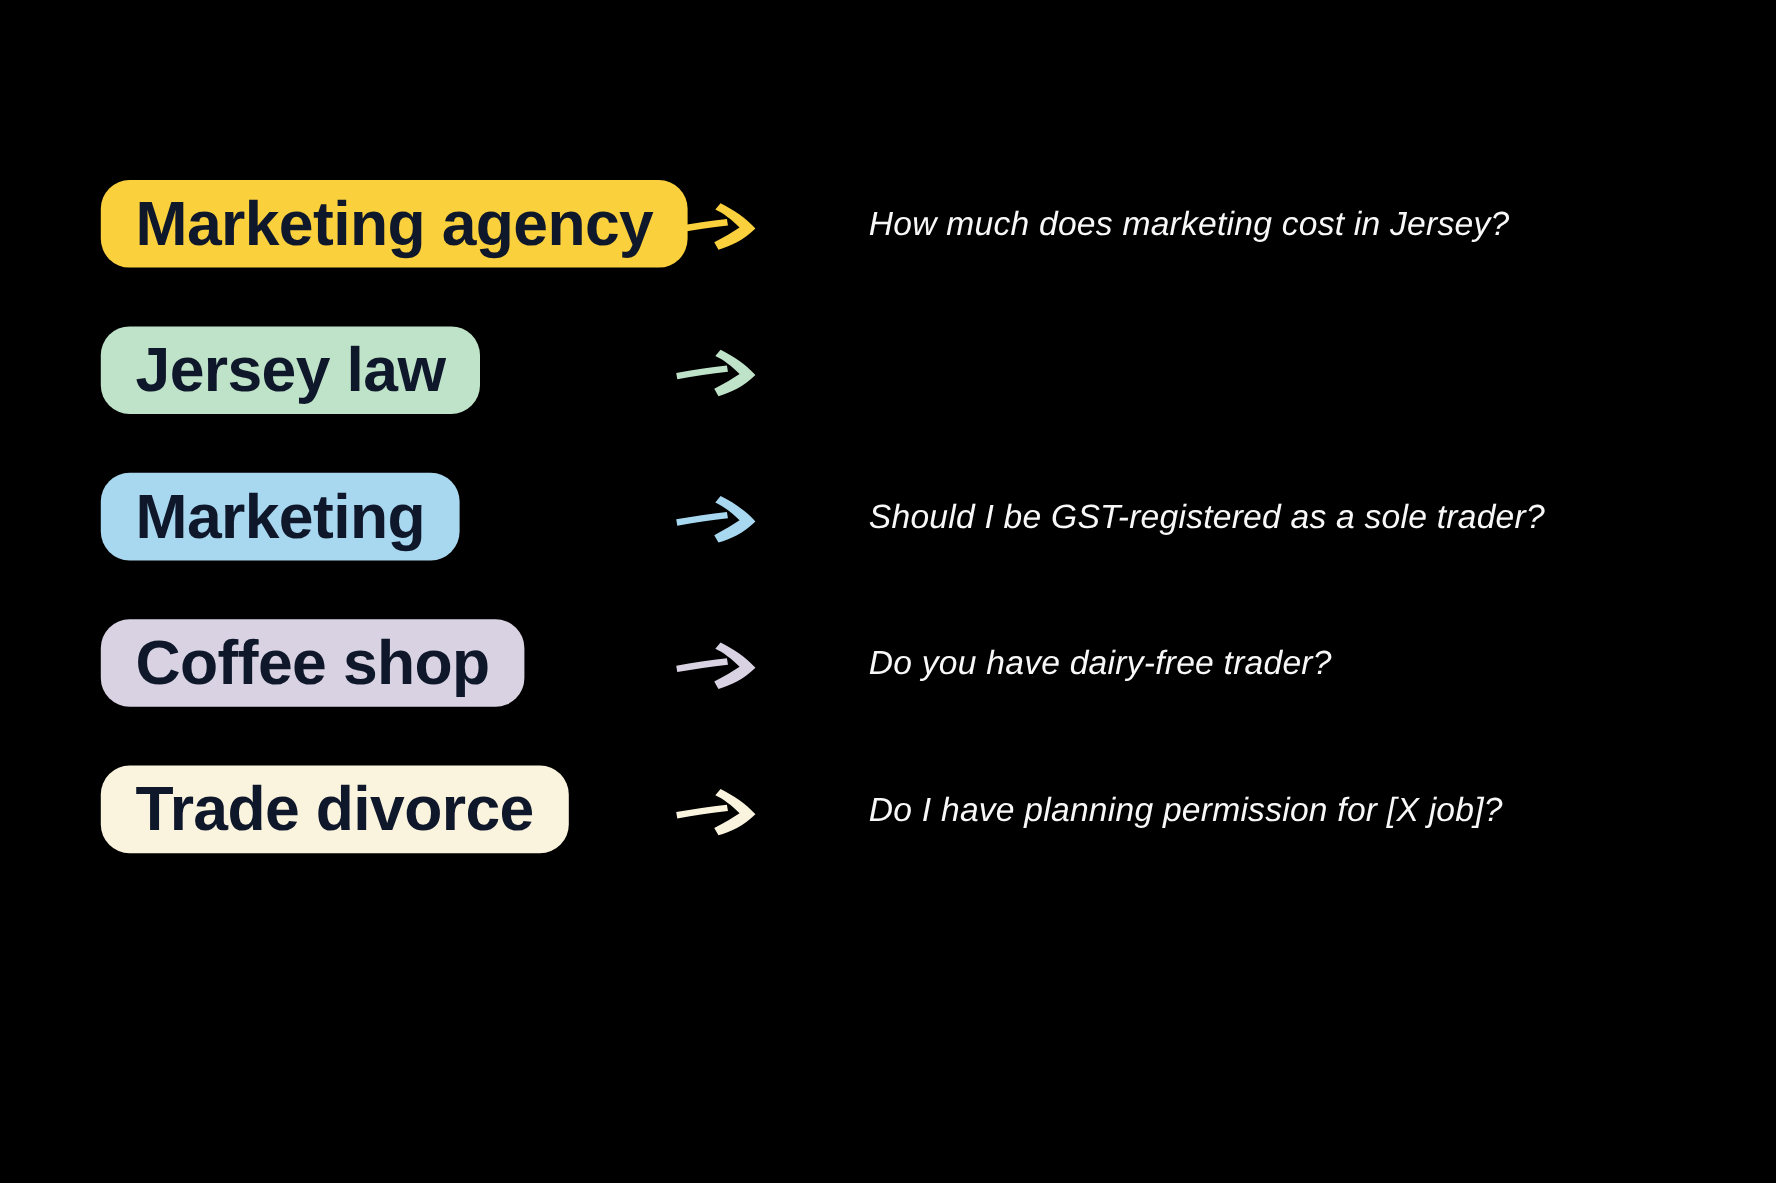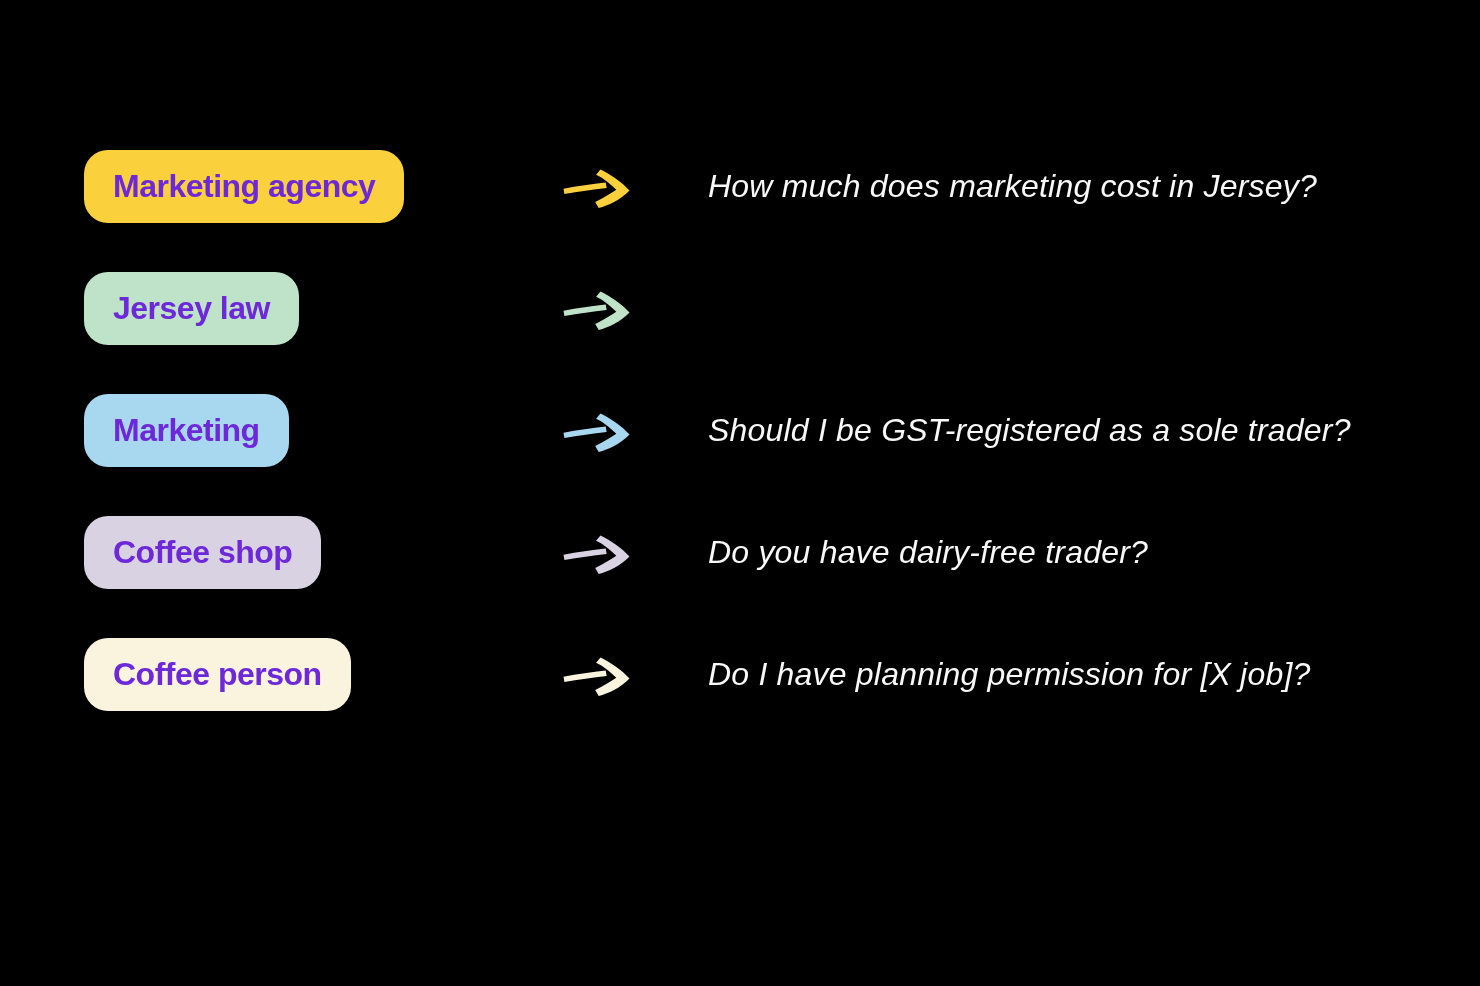--- a/index.html
+++ b/index.html
@@ -35,40 +35,40 @@
   }
   .badge {
     display: inline-flex;
     align-items: center;
     height: 73px;
     padding: 0 29px;
     border-radius: 24px;
     background: var(--c, #ffffff);
   }
   .badge span {
-    font-size: 32px;
+    font-size: 52px;
     font-weight: 700;
     letter-spacing: -0.5px;
-    color: #6d28d9;
+    color: #0f172a;
     white-space: nowrap;
   }
   .arrow {
     width: 88px;
     height: 46px;
     flex: 0 0 88px;
     color: var(--c, #ffffff);
   }
   .arrow svg {
     width: 100%;
     height: 100%;
     display: block;
   }
   .question {
-    margin-left: 60px;
-    font-size: 32px;
+    margin-left: 76px;
+    font-size: 28px;
     font-style: italic;
     font-weight: 400;
     color: #f8f8f8;
     letter-spacing: 0.2px;
     white-space: nowrap;
   }
 </style>
 </head>
 <body>
 
@@ -131,21 +131,21 @@
           <path fill="currentColor" d="M4 28 C20 25 36 23 52 21 L53 27 C37 29 21 31 5 34 Z"></path>
           <path fill="currentColor" d="M46 6 C58 12 70 20 79 30 C68 41 55 47 44 50 L40 43 C50 38 58 33 64 29 C57 22 48 15 41 12 Z"></path>
         </svg>
       </div>
       <div class="question">Do you have dairy-free trader?</div>
     </div>
 
     <div class="row" style="--c: #FAF4DF;">
       <div class="badge-col">
         <div class="badge">
-          <span>Coffee person</span>
+          <span>Trade divorce</span>
         </div>
       </div>
       <div class="arrow">
         <svg viewBox="0 0 100 52" aria-hidden="true">
           <path fill="currentColor" d="M4 28 C20 25 36 23 52 21 L53 27 C37 29 21 31 5 34 Z"></path>
           <path fill="currentColor" d="M46 6 C58 12 70 20 79 30 C68 41 55 47 44 50 L40 43 C50 38 58 33 64 29 C57 22 48 15 41 12 Z"></path>
         </svg>
       </div>
       <div class="question">Do I have planning permission for [X job]?</div>
     </div>

